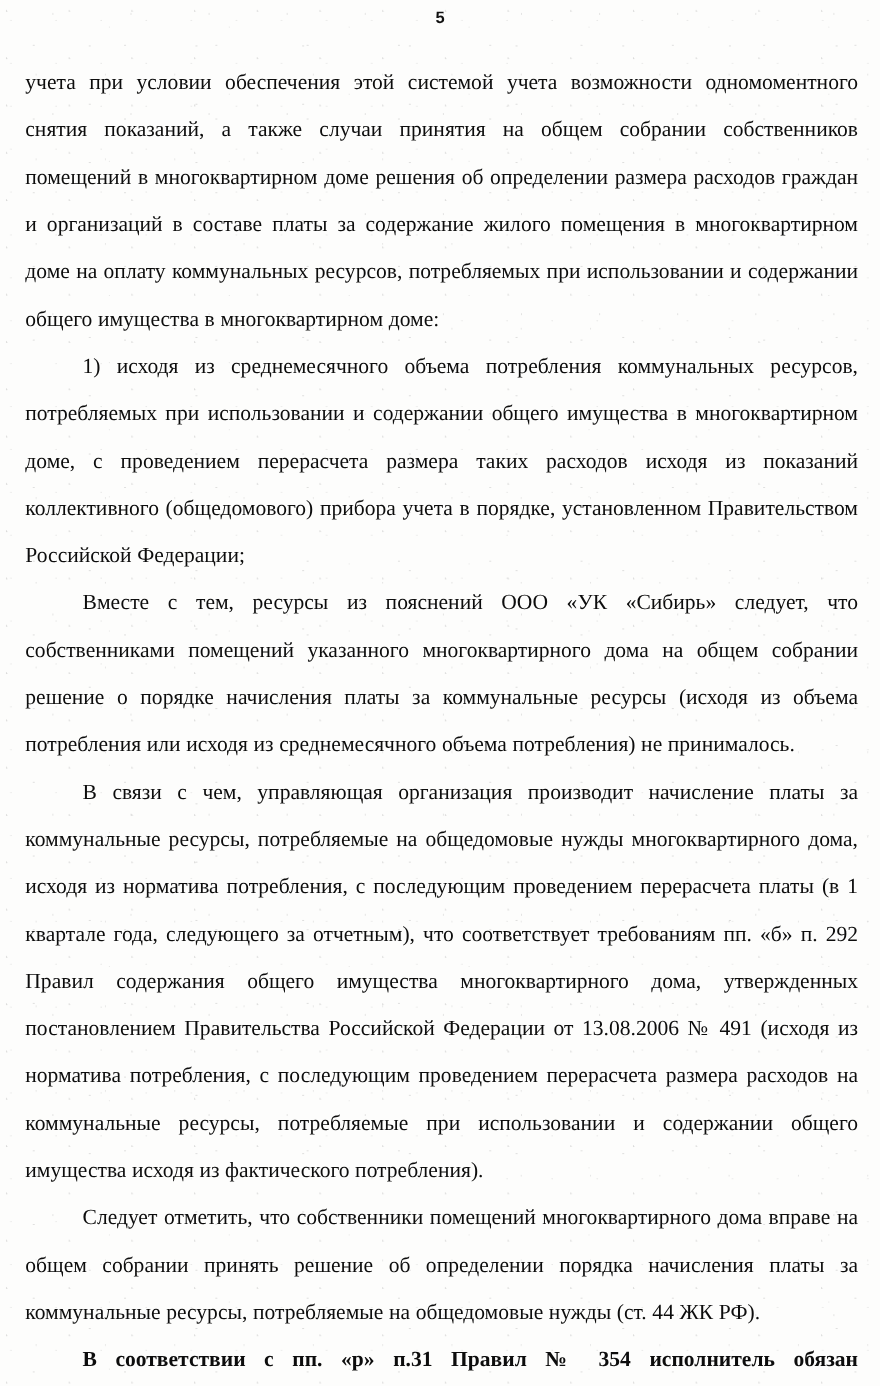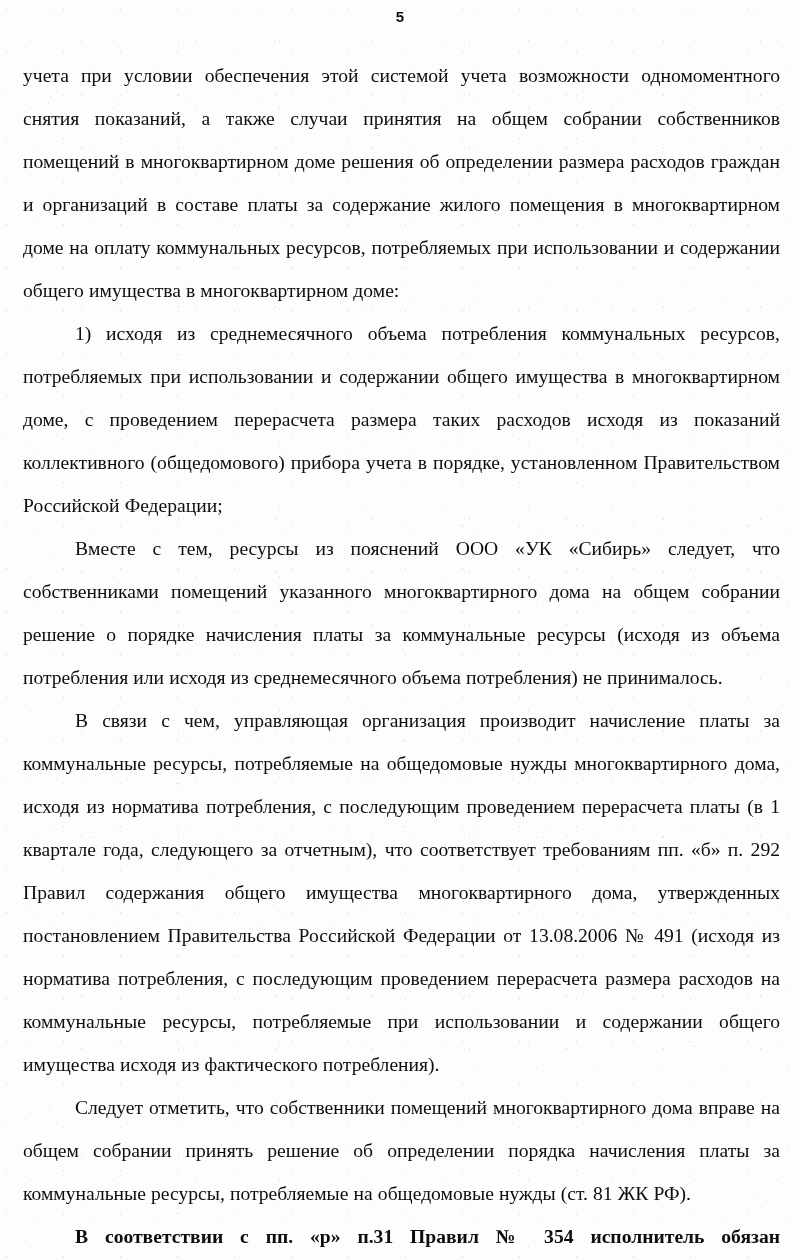--- a/index.html
+++ b/index.html
@@ -96,19 +96,19 @@
 
     <p class="para no-indent">учета при условии обеспечения этой системой учета возможности одномоментного снятия показаний, а также случаи принятия на общем собрании собственников помещений в многоквартирном доме решения об определении размера расходов граждан и организаций в составе платы за содержание жилого помещения в многоквартирном доме на оплату коммунальных ресурсов, потребляемых при использовании и содержании общего имущества в многоквартирном доме:</p>
 
     <p class="para">1) исходя из среднемесячного объема потребления коммунальных ресурсов, потребляемых при использовании и содержании общего имущества в многоквартирном доме, с проведением перерасчета размера таких расходов исходя из показаний коллективного (общедомового) прибора учета в порядке, установленном Правительством Российской Федерации;</p>
 
 
     <p class="para">Вместе с тем, ресурсы из пояснений ООО «УК «Сибирь» следует, что собственниками помещений указанного многоквартирного дома на общем собрании решение о порядке начисления платы за коммунальные ресурсы (исходя из объема потребления или исходя из среднемесячного объема потребления) не принималось.</p>
 
     <p class="para">В связи с чем, управляющая организация производит начисление платы за коммунальные ресурсы, потребляемые на общедомовые нужды многоквартирного дома, исходя из норматива потребления, с последующим проведением перерасчета платы (в 1 квартале года, следующего за отчетным), что соответствует требованиям пп. «б» п. 292 Правил содержания общего имущества многоквартирного дома, утвержденных постановлением Правительства Российской Федерации от 13.08.2006 № 491 (исходя из норматива потребления, с последующим проведением перерасчета размера расходов на коммунальные ресурсы, потребляемые при использовании и содержании общего имущества исходя из фактического потребления).</p>
 
-    <p class="para">Следует отметить, что собственники помещений многоквартирного дома вправе на общем собрании принять решение об определении порядка начисления платы за коммунальные ресурсы, потребляемые на общедомовые нужды (ст. 81 ЖК РФ).</p>
+    <p class="para">Следует отметить, что собственники помещений многоквартирного дома вправе на общем собрании принять решение об определении порядка начисления платы за коммунальные ресурсы, потребляемые на общедомовые нужды (ст. 44 ЖК РФ).</p>
 
 
     <p class="para flush">В соответствии с пп. «р» п.31 Правил № 354 исполнитель обязан предоставлять любому потребителю в течение 3 рабочих дней со дня получения от него заявления письменную информацию за запрашиваемые потребителем расчетные периоды о помесячных объемах (количестве) потребленных коммунальных ресурсов по показаниям коллективных (общедомовых) приборов учета (при их наличии), о суммарном объеме</p>
 
   </div>
 </div>
 
 </body></html>

